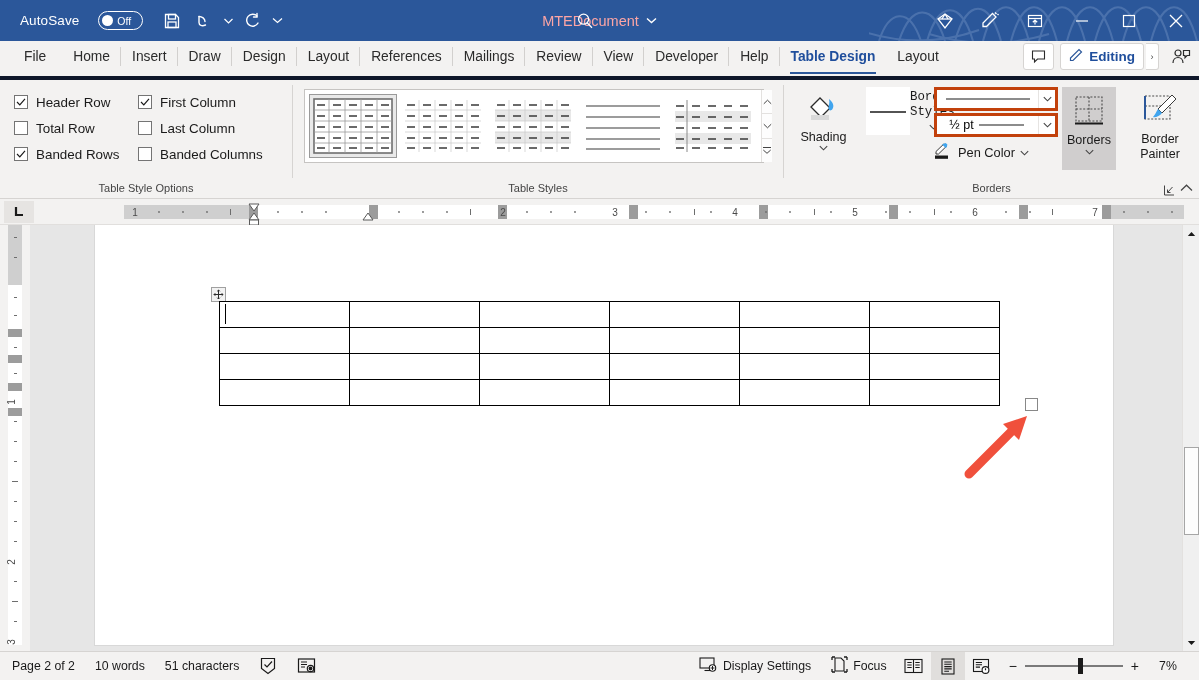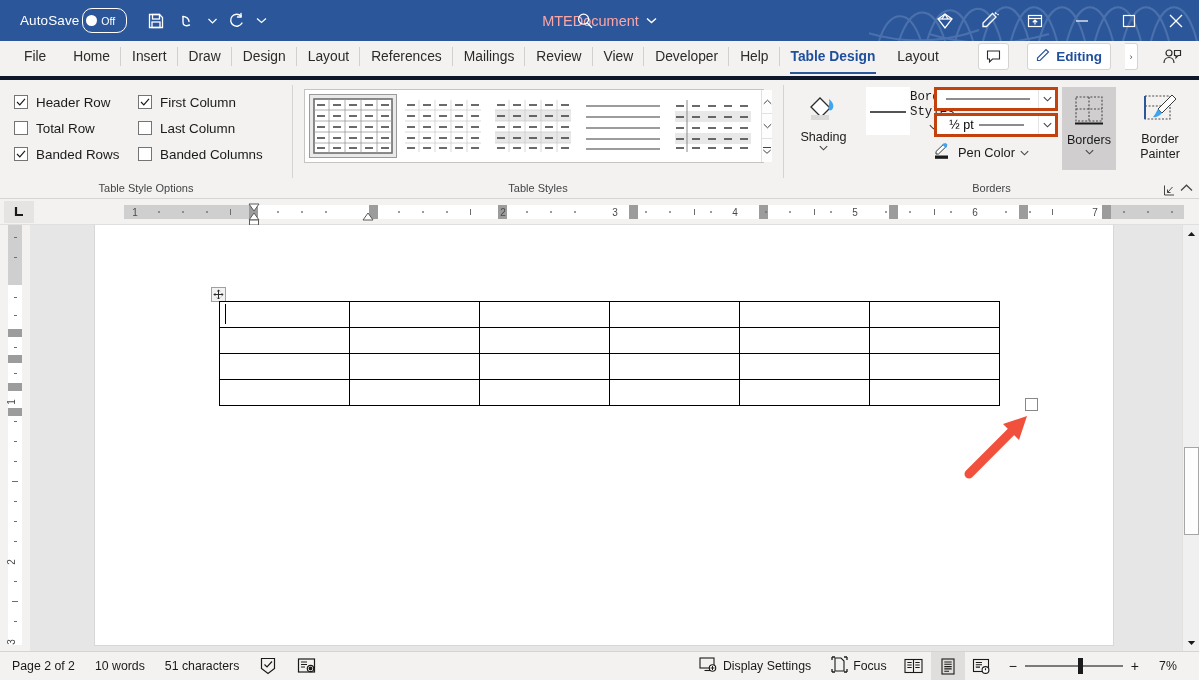--- a/index.html
+++ b/index.html
@@ -14,24 +14,24 @@
   
   .titlebar {
     height: 41px; background: #2b579a; position: relative;
     display: flex; align-items: center; flex: 0 0 41px;
     overflow: hidden;
   }
   .tb-deco {
     position: absolute; right: 0; top: 0; width: 330px; height: 41px;
     opacity: 0.38; pointer-events: none;
   }
-  .autosave-wrap { display: flex; align-items: center; margin-left: 20px; gap: 3px; z-index:2;}
+  .autosave-wrap { display: flex; align-items: center; margin-left: 20px; gap: 19px; z-index:2;}
   .autosave-label { color: #fff; font-size: 13.5px; letter-spacing: .1px;}
   .toggle {
-    width: 45px; height: 25px; border-radius: 10px; border: 1.4px solid #ffffff;
+    width: 45px; height: 19px; border-radius: 10px; border: 1.4px solid #ffffff;
     display: flex; align-items: center; padding: 0 3px; gap: 4px;
   }
   .toggle .knob { width: 11px; height: 11px; border-radius: 50%; background: #fff; flex:0 0 11px;}
   .toggle .off { color: #fff; font-size: 10.5px; }
   .qat { display: flex; align-items: center; gap: 2px; margin-left: 14px; z-index:2;}
   .qbtn {
     width: 30px; height: 30px; display: flex; align-items: center; justify-content: center;
     border-radius: 3px;
   }
   .qbtn.small { width: 15px; }
@@ -63,21 +63,21 @@
   }
   .tab.file { color:#2b2b2b; padding: 0 16px; margin-left: 8px;}
   .tab::after {
     content:""; position:absolute; right:0; top:10px; bottom:10px; width:1px; background:#d2d0ce;
   }
   .tab.nosep::after { display:none; }
   .tab.active { color: #1f4e9c; font-weight: bold; }
   .tab.active .underline {
     position: absolute; left: 10px; right: 10px; bottom: 2px; height: 2.5px; background: #2b579a;
   }
-  .tabbar-right { margin-left: auto; display:flex; align-items:center; height:39px; padding-right:11px; gap:14px;}
+  .tabbar-right { margin-left: auto; display:flex; align-items:center; height:39px; padding-right:2px; gap:2px;}
   .cmt-btn {
     width: 31px; height: 27px; border: 1px solid #d6d4d2; background:#fff; border-radius:3px;
     display:flex; align-items:center; justify-content:center; margin-right: 4px;
   }
   .editing-btn {
     height: 27px; border: 1px solid #d6d4d2; background:#fff; border-radius:3px;
     display:flex; align-items:center; gap:5px; padding: 0 8px 0 7px; color:#1f4e9c; font-size:13.5px;
     font-weight:bold;
   }
   .editing-caret {

